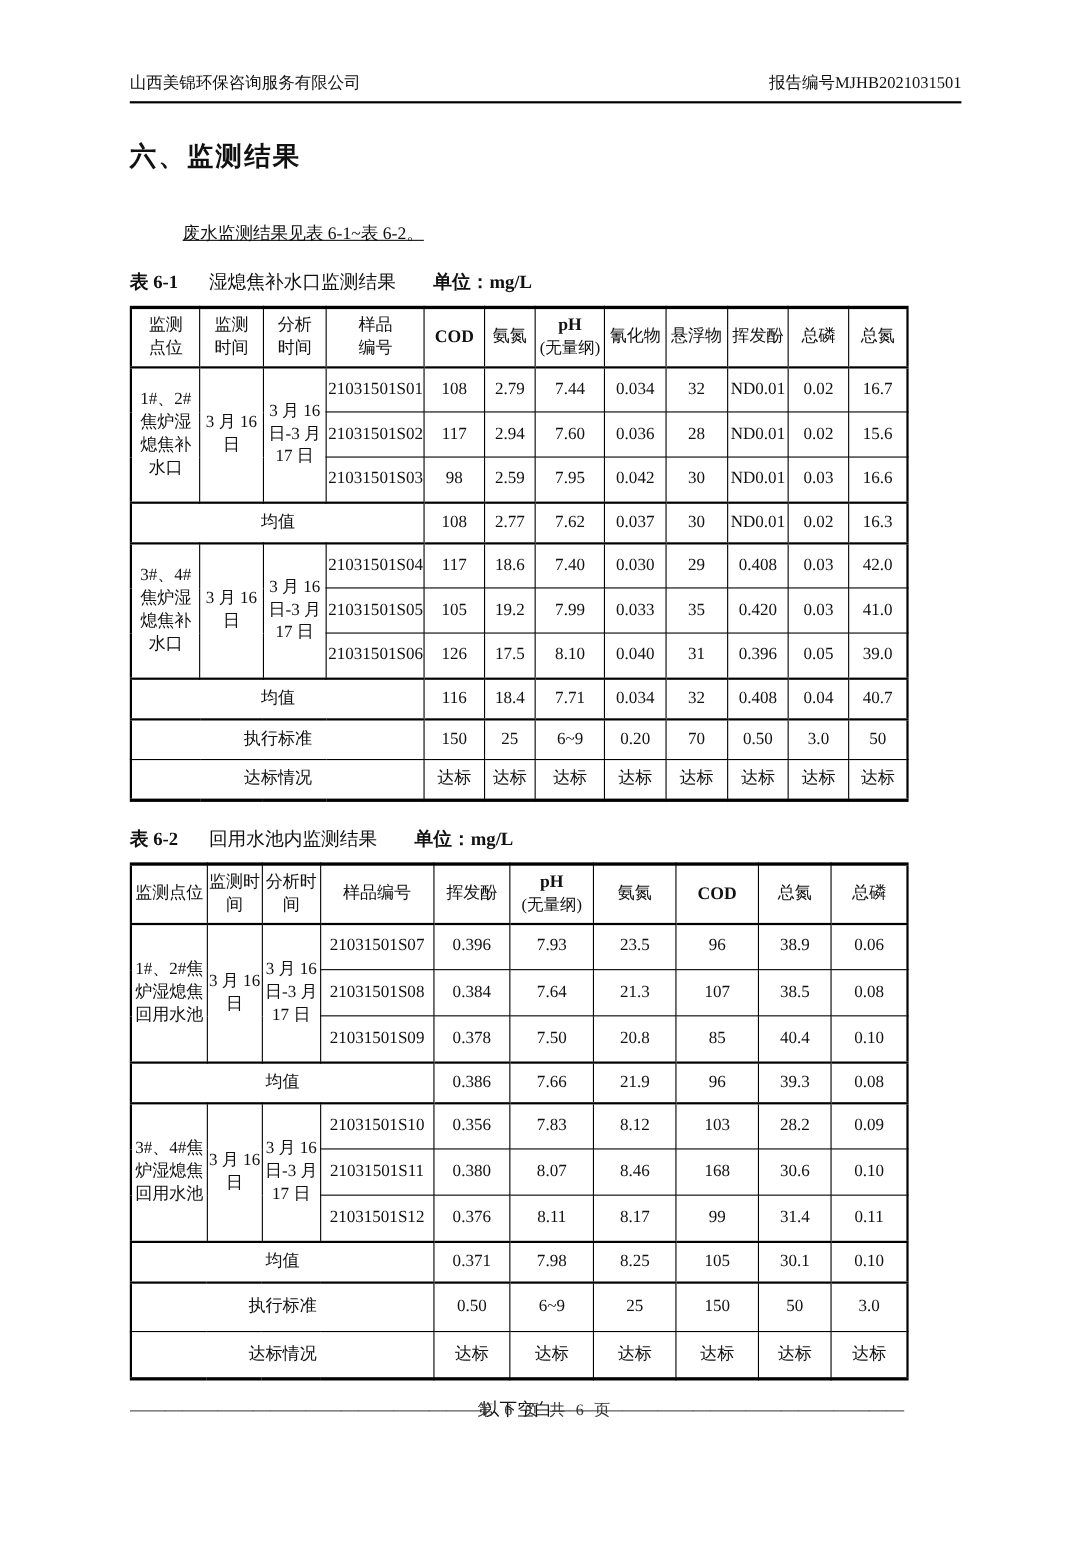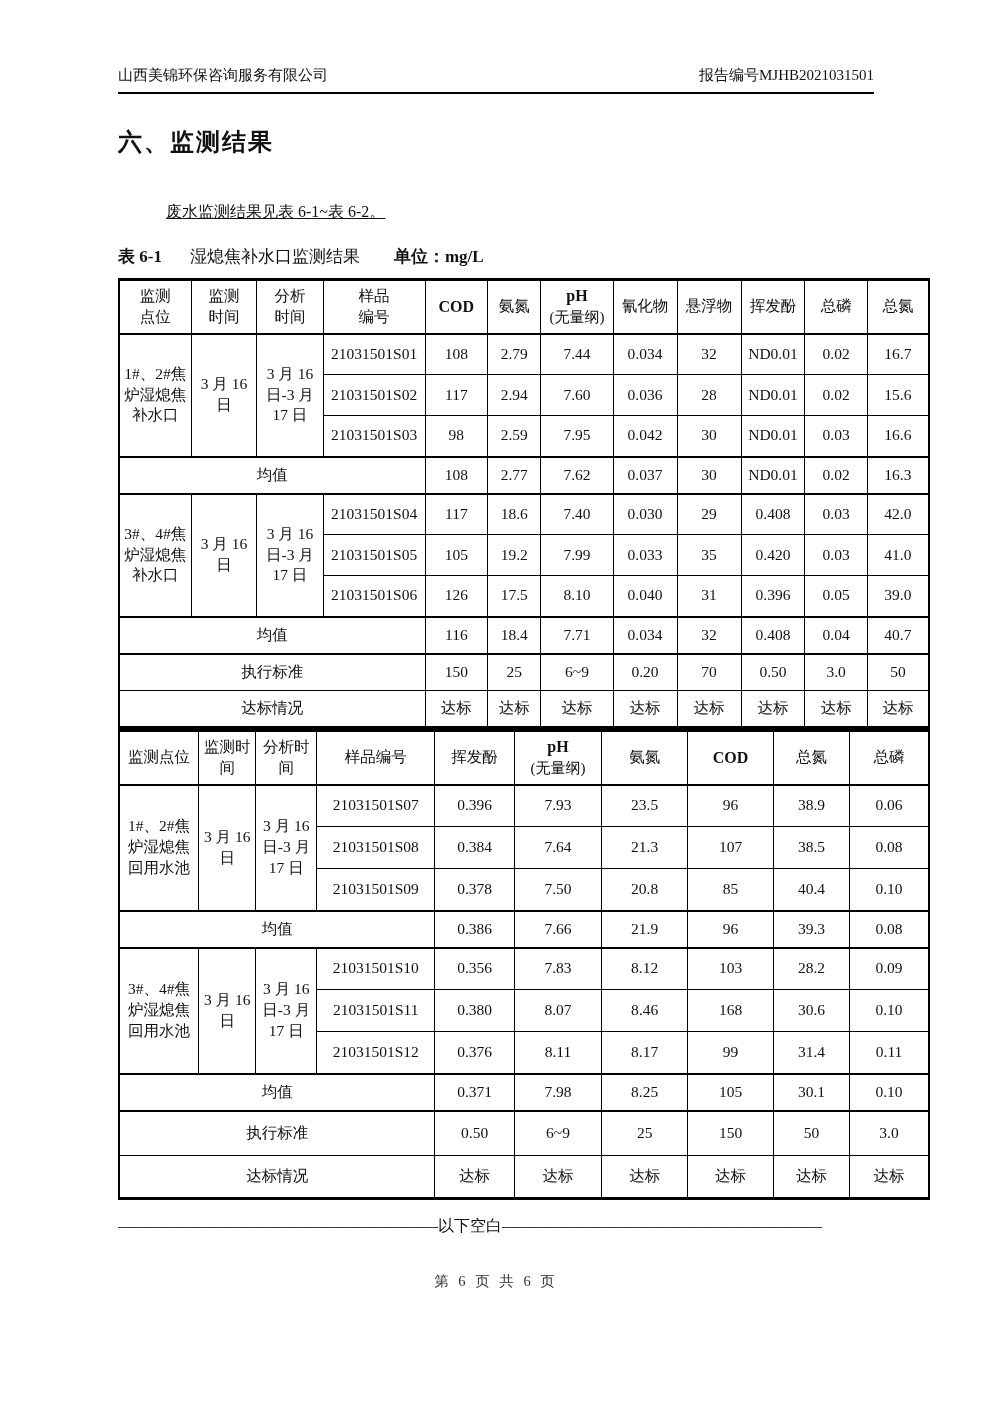--- a/index.html
+++ b/index.html
@@ -43,21 +43,21 @@
     font-size: 17px;
     margin-top: 22px;
     margin-bottom: 10px;
   }
   .tbl-caption .cap-label { font-weight: bold; margin-right: 28px; }
   .tbl-caption .cap-title { font-weight: normal; margin-right: 34px; }
   .tbl-caption .cap-unit  { font-weight: bold; }
 
   
   table.data-table {
-    width: 812px;
+    width: 708px;
     border-collapse: collapse;
     table-layout: fixed;
     font-size: 15.5px;
     border: 2px solid #000;
     border-top-width: 3px;
     border-bottom-width: 3px;
   }
   table.data-table th, table.data-table td {
     border: 1px solid #000;
     text-align: center;
@@ -269,20 +269,23 @@
             <td>达标</td>
             <td>达标</td>
             <td>达标</td>
             <td>达标</td>
             <td>达标</td>
             <td>达标</td>
           </tr>
         </tbody>
       </table>
 
+    <div class="tbl-caption">
+      <span class="cap-label">表 6-2</span><span class="cap-title">回用水池内监测结果</span><span class="cap-unit">单位：mg/L</span>
+    </div>
 
     <table class="data-table" id="table-6-2">
         <colgroup>
           <col style="width: 9.8%;">
           <col style="width: 7.1%;">
           <col style="width: 7.5%;">
           <col style="width: 14.6%;">
           <col style="width: 9.8%;">
           <col style="width: 10.8%;">
           <col style="width: 10.6%;">

